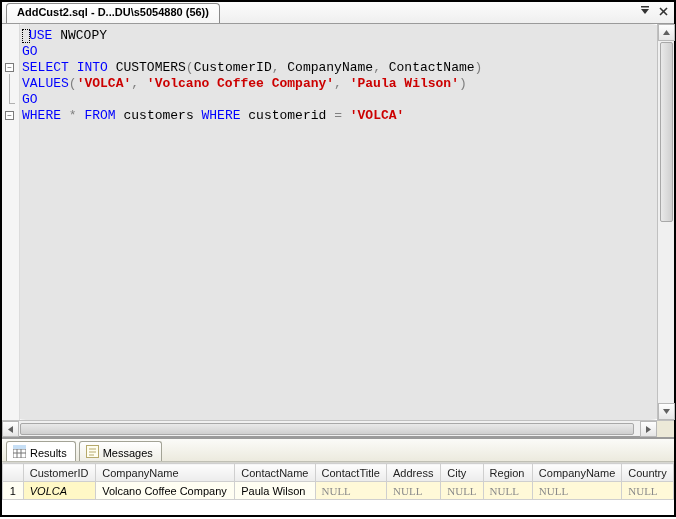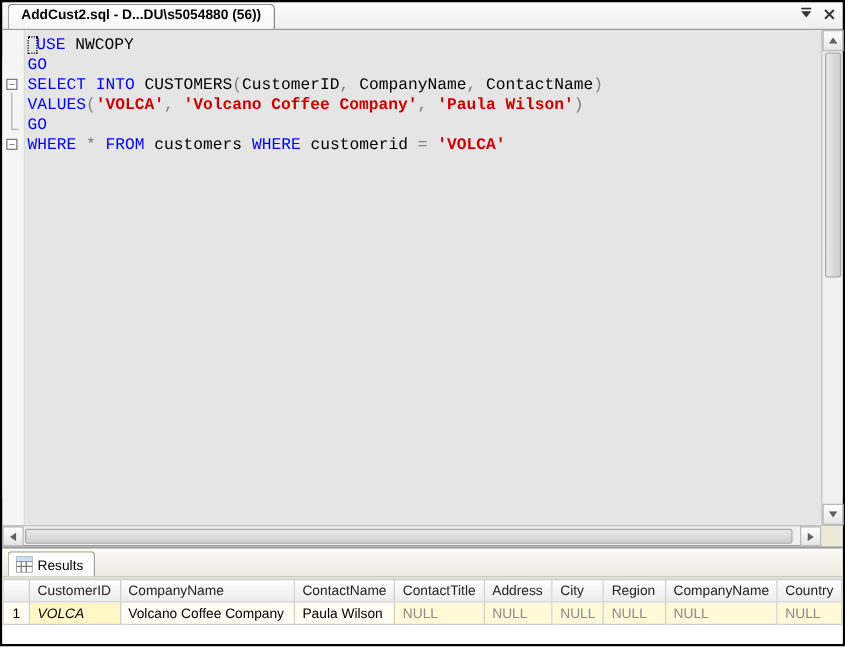--- a/index.html
+++ b/index.html
@@ -226,20 +226,21 @@
   }
   table.grid th.rowhead, table.grid td.rowhead {
     background: linear-gradient(#fdfdfd,#ececec);
     text-align: center;
     width: 24px;
   }
   table.grid th.rowhead { background: linear-gradient(#fdfdfd,#ececec); }
   .null {
     background: #fff9d8 !important;
     color: #8a8a8a;
+    font-family: Liberation Serif, serif;
   }
   .sel { background: #fff8c6 !important; font-style: italic; }
   table.grid tr.data td { background: #fffef2; }
 </style>
 </head>
 <body>
 
 <div class="frame">
 
   <div class="tabbar">
@@ -315,20 +316,31 @@
           <svg viewBox="0 0 13 13">
               <rect x="0" y="0" width="13" height="13" fill="#fff" stroke="#777"></rect>
               <line x1="0" y1="4" x2="13" y2="4" stroke="#777"></line>
               <line x1="0" y1="8" x2="13" y2="8" stroke="#777"></line>
               <line x1="4" y1="0" x2="4" y2="13" stroke="#777"></line>
               <line x1="8" y1="0" x2="8" y2="13" stroke="#777"></line>
               <rect x="0" y="0" width="13" height="4" fill="#c7dff5"></rect>
             </svg>
         </span>
         <span>Results</span>
+      </div>
+      <div class="rtab">
+        <span>
+          <svg viewBox="0 0 13 13">
+              <rect x="0.5" y="0.5" width="12" height="12" fill="#fffef0" stroke="#b6a96c"></rect>
+              <line x1="3" y1="4" x2="10" y2="4" stroke="#b6a96c"></line>
+              <line x1="3" y1="7" x2="10" y2="7" stroke="#b6a96c"></line>
+              <line x1="3" y1="10" x2="8" y2="10" stroke="#b6a96c"></line>
+            </svg>
+        </span>
+        <span>Messages</span>
       </div>
     </div>
     <div class="grid-wrap">
       <table class="grid" id="grid">
           <tbody>
             <tr>
               <th class="rowhead"></th>
               <th style="width:74px">CustomerID</th>
               <th style="width:142px">CompanyName</th>
               <th style="width:78px">ContactName</th>

